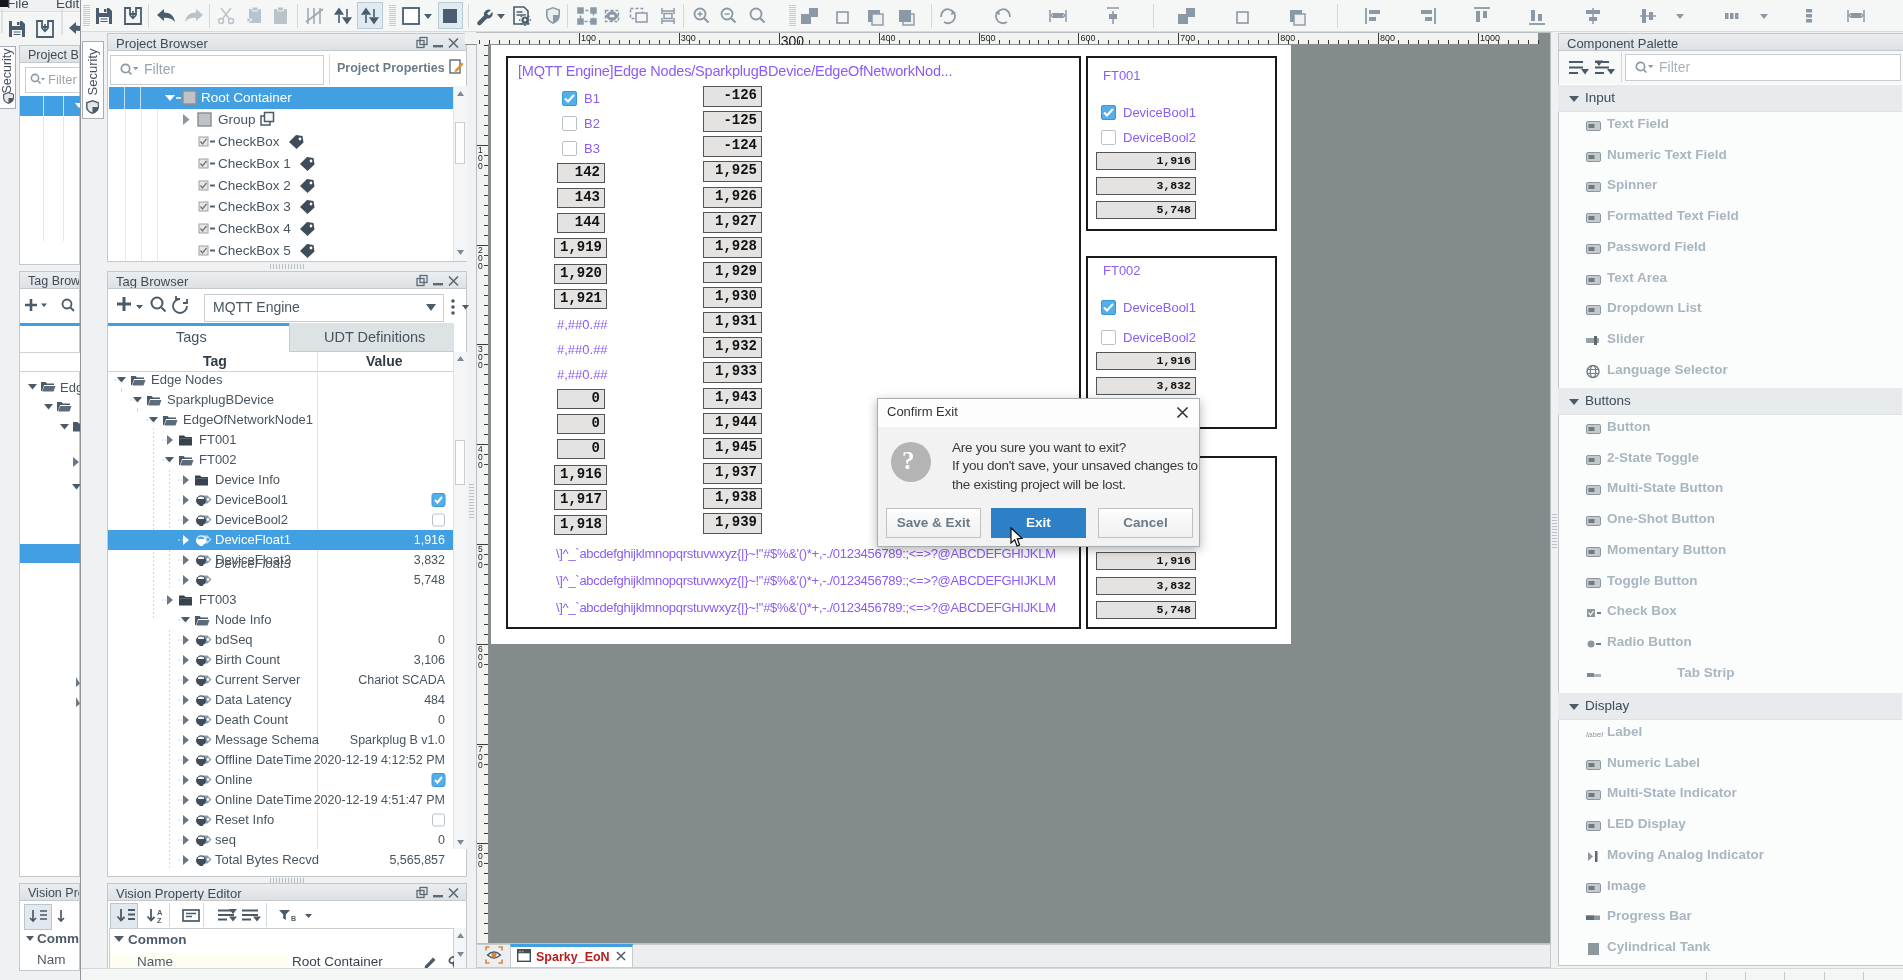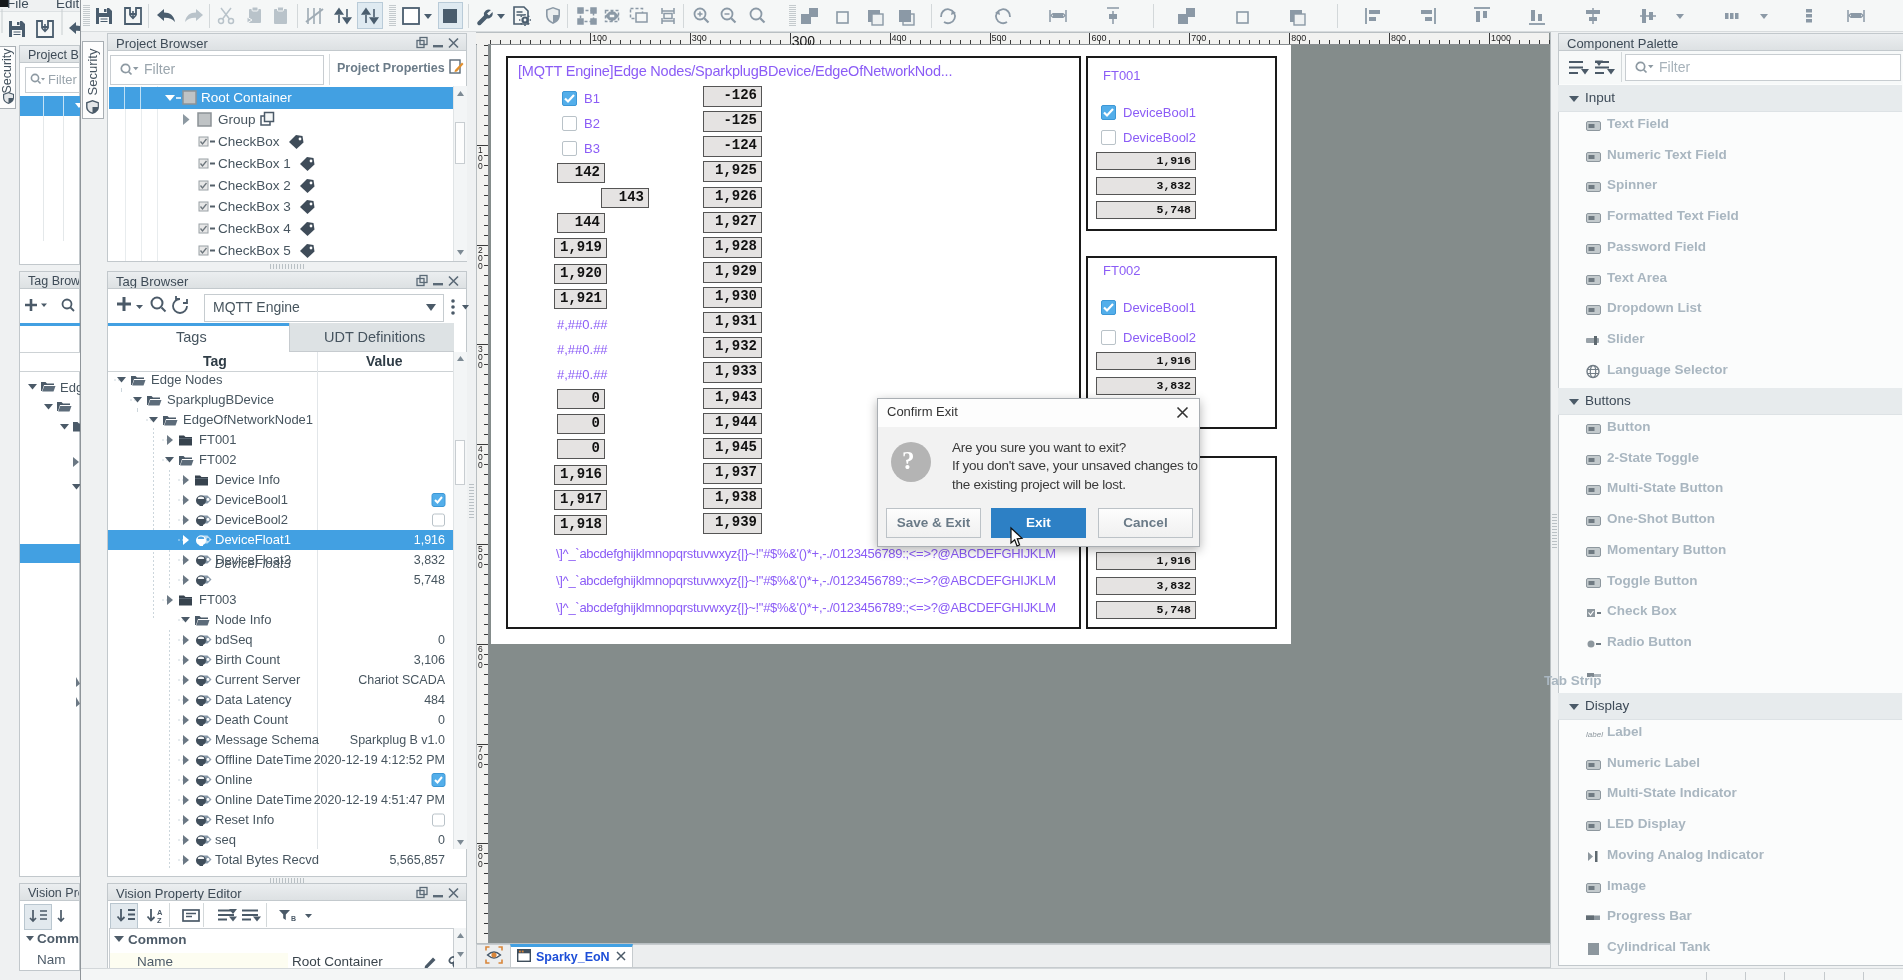--- a/index.html
+++ b/index.html
@@ -925,21 +925,21 @@
  <svg style="left:348px;top:66px" width="9" height="8">
       <path d="M4.5 7 L8 2 H1 Z" fill="#7d8a94"></path>
     </svg>
 </div>
 
 <div class="a" style="left:469px;top:482px;width:5px;height:36px;background:repeating-linear-gradient(0deg,#b9c0c4 0,#b9c0c4 1px,transparent 1px,transparent 3px);"></div>
 <div class="a" style="left:1552px;top:512px;width:5px;height:36px;background:repeating-linear-gradient(0deg,#b9c0c4 0,#b9c0c4 1px,transparent 1px,transparent 3px);"></div>
 
 <div class="a" style="left:476px;top:32px;width:1075px;height:912px;background:#848c8b;border:1px solid #b9bfc2;box-sizing:border-box;"></div>
 
-<div id="hruler" class="a" style="left:476px;top:33px;width:1073px;height:11px;background:#f2f2f0;border-bottom:1px solid #888d90;">
+<div id="hruler" class="a" style="left:465px;top:33px;width:1073px;height:11px;background:#f2f2f0;border-bottom:1px solid #888d90;">
     <div class="a" style="left:14.0px;bottom:0;width:1px;height:4px;background:#3a3a3a;"></div>
     <div class="a" style="left:24.0px;bottom:0;width:1px;height:4px;background:#3a3a3a;"></div>
     <div class="a" style="left:34.0px;bottom:0;width:1px;height:4px;background:#3a3a3a;"></div>
     <div class="a" style="left:44.0px;bottom:0;width:1px;height:4px;background:#3a3a3a;"></div>
     <div class="a" style="left:54.0px;bottom:0;width:1px;height:4px;background:#3a3a3a;"></div>
     <div class="a" style="left:64.0px;bottom:0;width:1px;height:4px;background:#3a3a3a;"></div>
     <div class="a" style="left:73.9px;bottom:0;width:1px;height:4px;background:#3a3a3a;"></div>
     <div class="a" style="left:83.9px;bottom:0;width:1px;height:4px;background:#3a3a3a;"></div>
     <div class="a" style="left:93.9px;bottom:0;width:1px;height:4px;background:#3a3a3a;"></div>
     <div class="a" style="left:103.9px;bottom:0;width:1px;height:4px;background:#3a3a3a;"></div>
@@ -1177,21 +1177,21 @@
 <div class="cb cbc" style="left:562px;top:91px;"></div>
 <svg style="left:564px;top:94px" width="11" height="9" viewBox="0 0 11 9">
     <path d="M1 4.5 L4 7.5 L10 1" stroke="#fff" stroke-width="2.2" fill="none"></path>
   </svg>
 <div class="clab" style="position:absolute;left:584px;top:91px;">B1</div>
 <div class="cb cbe" style="left:562px;top:116px;"></div>
 <div class="clab" style="position:absolute;left:584px;top:116px;">B2</div>
 <div class="cb cbe" style="left:562px;top:141px;"></div>
 <div class="clab" style="position:absolute;left:584px;top:141px;">B3</div>
 <div class="vbox" style="left:557px;top:163px;width:48px;height:20px;line-height:16px;padding-right:4px;">142</div>
-<div class="vbox" style="left:557px;top:188px;width:48px;height:20px;line-height:16px;padding-right:4px;margin-left:44px;">143</div>
+<div class="vbox" style="left:557px;top:188px;width:48px;height:20px;line-height:16px;padding-right:4px;">143</div>
 <div class="vbox" style="left:557px;top:213px;width:48px;height:20px;line-height:16px;padding-right:4px;">144</div>
 <div class="vbox" style="left:554px;top:238px;width:53px;height:20px;line-height:16px;padding-right:4px;">1,919</div>
 <div class="vbox" style="left:554px;top:264px;width:53px;height:20px;line-height:16px;padding-right:4px;">1,920</div>
 <div class="vbox" style="left:554px;top:289px;width:53px;height:20px;line-height:16px;padding-right:4px;">1,921</div>
 <div class="vbox" style="left:557px;top:389px;width:48px;height:20px;line-height:16px;padding-right:4px;">0</div>
 <div class="vbox" style="left:557px;top:414px;width:48px;height:20px;line-height:16px;padding-right:4px;">0</div>
 <div class="vbox" style="left:557px;top:439px;width:48px;height:20px;line-height:16px;padding-right:4px;">0</div>
 <div class="vbox" style="left:554px;top:465px;width:53px;height:20px;line-height:16px;padding-right:4px;">1,916</div>
 <div class="vbox" style="left:554px;top:490px;width:53px;height:20px;line-height:16px;padding-right:4px;">1,917</div>
 <div class="vbox" style="left:554px;top:515px;width:53px;height:20px;line-height:16px;padding-right:4px;">1,918</div>
@@ -1274,21 +1274,21 @@
     <path d="M2.5 9 Q9 3.2 15.5 9 Q9 14.8 2.5 9 Z" fill="#fff" stroke="#46586a" stroke-width="1.4"></path>
     <circle cx="9" cy="9" r="2.6" fill="#d9863a"></circle>
   </svg>
 <div class="a" style="left:510px;top:944px;width:123px;height:24px;background:#fff;border:1px solid #c6cbce;border-top:3px solid #42a0e2;box-sizing:border-box;"></div>
 <svg style="left:517px;top:949px" width="14" height="13" viewBox="0 0 14 13">
     <rect x="0.7" y="0.7" width="12.6" height="11.6" fill="#fff" stroke="#3e4e5c" stroke-width="1.4"></rect>
     <rect x="0.7" y="0.7" width="12.6" height="3.6" fill="#3e4e5c"></rect>
     <rect x="2" y="1.6" width="1.8" height="1.8" fill="#d9863a"></rect>
     <rect x="4.8" y="1.6" width="1.8" height="1.8" fill="#d9863a"></rect>
   </svg>
-<div class="a" style="left:536px;top:950px;font-size:12.5px;font-weight:bold;color:#1d4ed8;">Sparky_EoN</div>
+<div class="a" style="left:536px;top:950px;font-size:12.5px;font-weight:bold;color:#b91c1c;">Sparky_EoN</div>
 <svg style="left:616px;top:951px" width="10" height="10" viewBox="0 0 10 10">
     <path d="M1 1 L9 9 M9 1 L1 9" stroke="#4b5a68" stroke-width="1.5"></path>
   </svg>
 
 <div class="a" style="left:81px;top:968px;width:1822px;height:12px;background:#f4f6f6;border-top:1px solid #d3d7da;"></div>
 <div class="a" style="left:1706px;top:972px;width:1px;height:8px;background:#c5cacd;"></div>
 <div class="a" style="left:1745px;top:972px;width:1px;height:8px;background:#c5cacd;"></div>
 <div class="a" style="left:1784px;top:972px;width:1px;height:8px;background:#c5cacd;"></div>
 <div class="a" style="left:1824px;top:972px;width:1px;height:8px;background:#c5cacd;"></div>
 <div class="a" style="left:1863px;top:972px;width:1px;height:8px;background:#c5cacd;"></div>
@@ -1406,21 +1406,21 @@
 <div class="palitem" style="left:1607px;top:603px;">Check Box</div>
 <svg class="a" style="left:1586px;top:637px" width="16" height="13">
     <circle cx="5" cy="7" r="3.5" fill="#8d979e"></circle>
     <path d="M10 7 h5" stroke="#6f7a82" stroke-width="2"></path>
   </svg>
 <div class="palitem" style="left:1607px;top:634px;">Radio Button</div>
 <svg class="a" style="left:1586px;top:668px" width="16" height="13">
     <rect x="1" y="5" width="7" height="4" fill="#7e8890"></rect>
     <rect x="8" y="6" width="7" height="3" fill="#aeb6bc"></rect>
   </svg>
-<div class="palitem" style="left:1544px;top:665px;margin-top:8px;">Tab Strip</div>
+<div class="palitem" style="left:1677px;top:665px;">Tab Strip</div>
 <div class="palhead" style="top:693px;"><svg style="left:10px;top:10px;position:absolute" width="12" height="8">
       <path d="M1 1 l10 0 -5 6 z" fill="#4b5a68"></path>
     </svg><span style="margin-left:27px;">Display</span></div>
 <svg class="a" style="left:1586px;top:727px" width="16" height="13">
     <text x="0" y="10" font-size="8" fill="#8d979e" font-style="italic">label</text>
   </svg>
 <div class="palitem" style="left:1607px;top:724px;">Label</div>
 <svg class="a" style="left:1586px;top:758px" width="16" height="13">
     <rect x="0.5" y="2.5" width="14" height="9" rx="1.5" fill="#c3cacd" stroke="#8d979e"></rect>
     <rect x="2.5" y="5" width="6" height="4" fill="#6f7a82"></rect>

